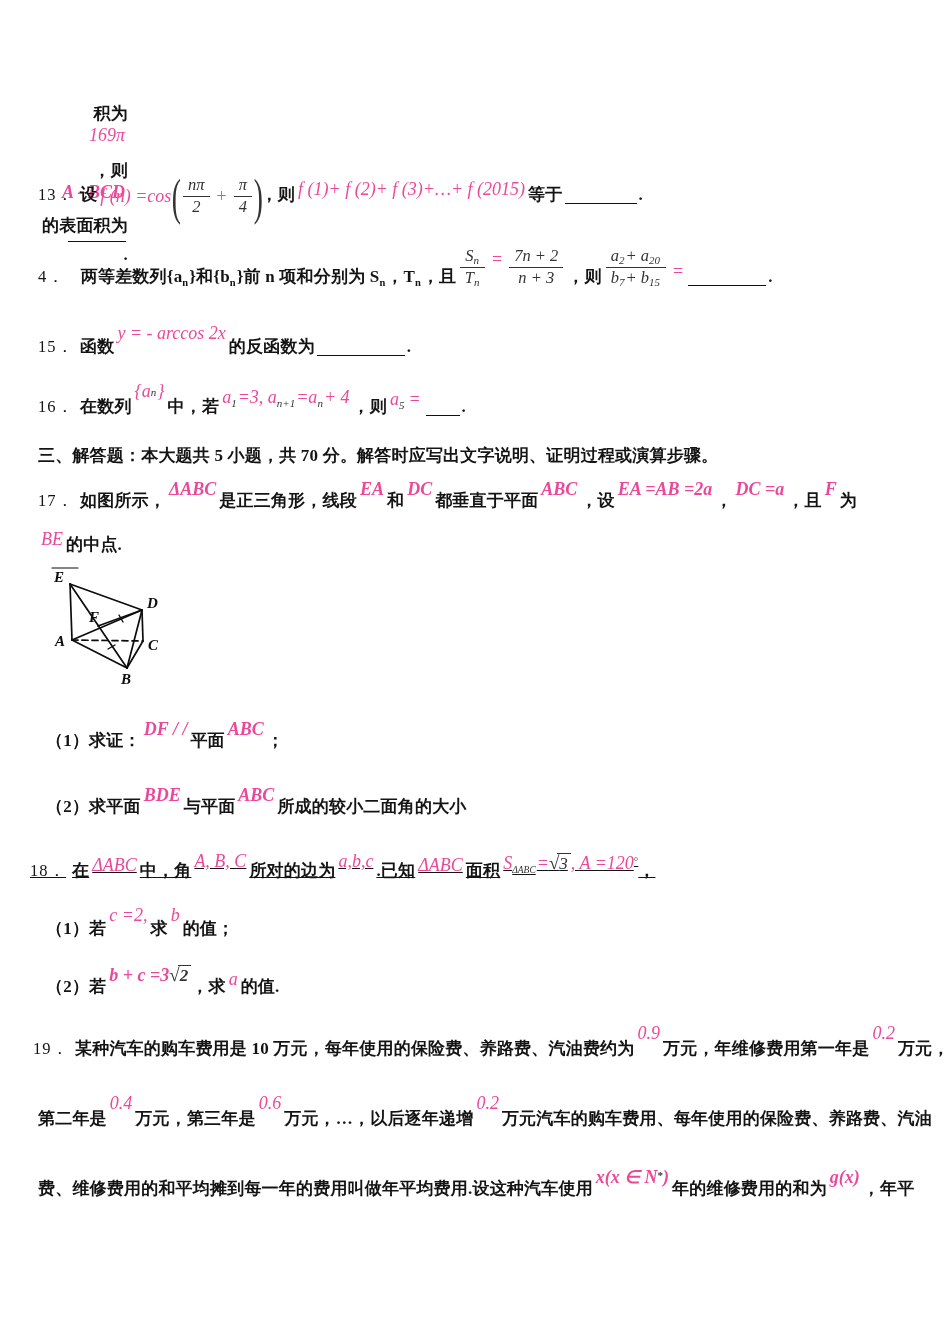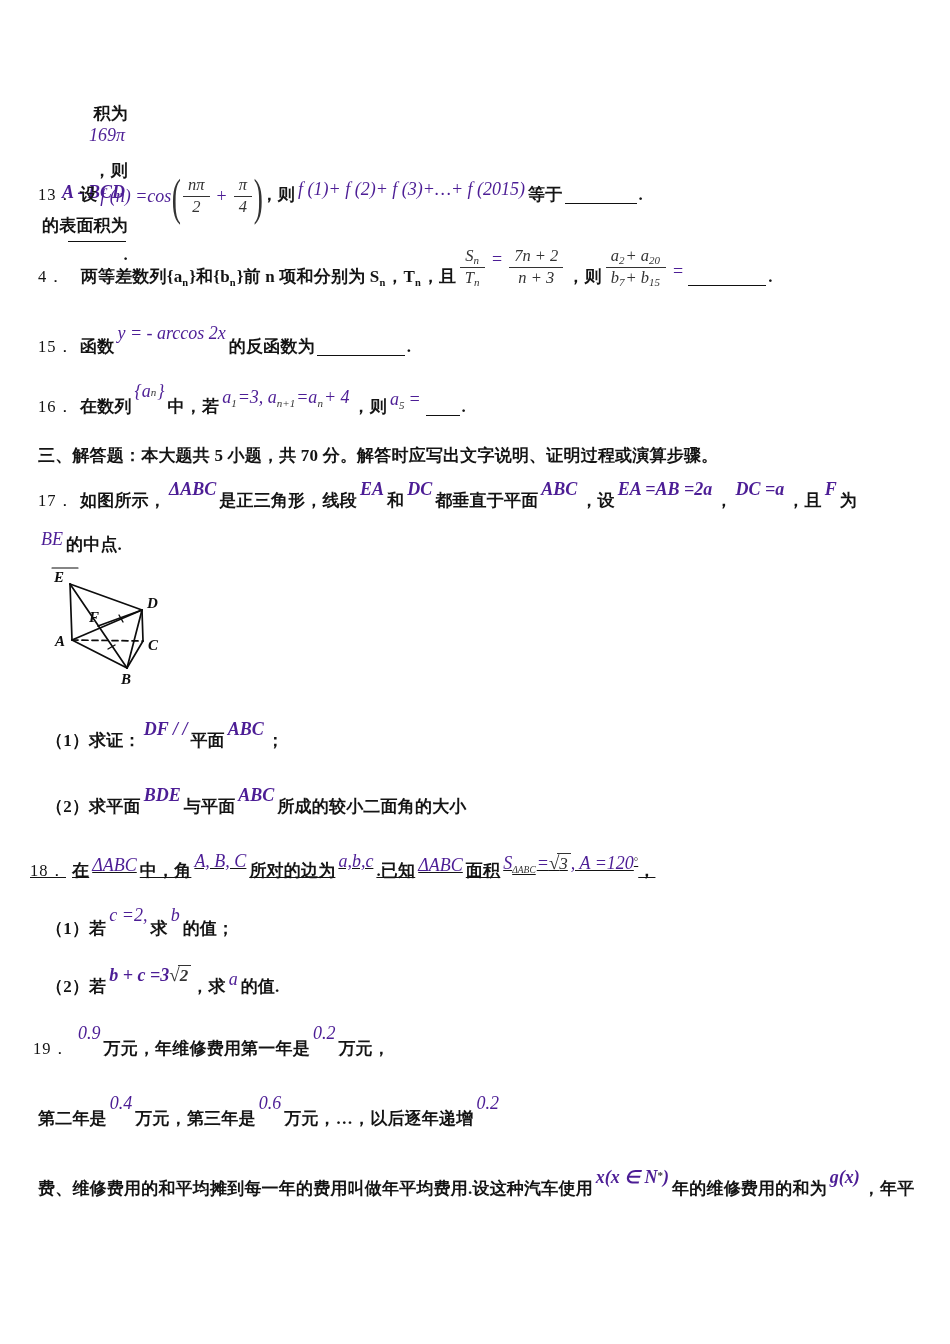--- a/index.html
+++ b/index.html
@@ -3,21 +3,21 @@
 <meta charset="utf-8">
 <style>
   html,body { margin:0; padding:0; }
   body {
     width:950px; height:1344px; background:#ffffff; position:relative;
     font-family:"Liberation Serif", serif; color:#141414; overflow:hidden;
   }
   .line { position:absolute; display:flex; align-items:flex-end; white-space:nowrap; }
   .cn  { font-weight:bold; font-size:17px; letter-spacing:0.2px; line-height:1.3; }
   .qno { font-weight:normal; font-size:16.5px; margin-right:6px; letter-spacing:1px; }
-  .m   { font-style:italic; font-size:18px; color:#4c1d95; line-height:1.15; padding:0 3px; }
+  .m   { font-style:italic; font-size:18px; color:#ec4899; line-height:1.15; padding:0 3px; }
   .mn  { font-style:normal; }
   .r6  { margin-bottom:6px; } .r8 { margin-bottom:8px; } .r10 { margin-bottom:10px; }
   .r12 { margin-bottom:12px;font-weight:bold; } .r14 { margin-bottom:14px; } .r16 { margin-bottom:16px; }
   .r18 { margin-bottom:18px; }
   .blank { display:inline-block; border-bottom:1.5px solid #111; height:4px; margin:0 2px 2px 2px; }
   .frac { display:inline-flex; flex-direction:column; align-items:center;
           font-style:italic; font-size:16.5px; color:#333; line-height:1.15; margin:0 4px; }
   .frac .fn { border-bottom:1.4px solid #333; padding:0 5px 1px 5px; display:inline-flex; align-items:flex-end; }
   .frac .fd { padding-top:1px; display:inline-flex; align-items:flex-end; }
   sub.msub { font-size:11px; font-style:italic; color:#333; margin:0 1px -1px 0; }
@@ -266,33 +266,35 @@
         <span class="radicand">2</span>
       </span>
   </span>
   <span class="cn">，求</span>
   <span class="m r8">a</span>
   <span class="cn">的值.</span>
 </div>
 
 <div class="line" style="top:1018px; left:33px; min-height:42px;">
   <span class="qno">19．</span>
+  <span class="cn">某种汽车的购车费用是 10 万元，每年使用的保险费、养路费、汽油费约为</span>
   <span class="m r16">0.9</span>
   <span class="cn">万元，年维修费用第一年是</span>
   <span class="m r16">0.2</span>
   <span class="cn">万元，</span>
 </div>
 
 <div class="line" style="top:1088px; left:38px; min-height:42px;">
   <span class="cn">第二年是</span>
   <span class="m r16">0.4</span>
   <span class="cn">万元，第三年是</span>
   <span class="m r16">0.6</span>
   <span class="cn">万元，…，以后逐年递增</span>
   <span class="m r16">0.2</span>
+  <span class="cn">万元汽车的购车费用、每年使用的保险费、养路费、汽油</span>
 </div>
 
 <div class="line" style="top:1158px; left:38px; min-height:42px;">
   <span class="cn">费、维修费用的和平均摊到每一年的费用叫做年平均费用.设这种汽车使用</span>
   <span class="mathgroup r12" style="align-items:flex-end">
     <span class="m" style="padding-right:0">x(x ∈ N</span>
       <sup class="msup">*</sup>
       <span class="m" style="padding-left:0">)</span>
   </span>
   <span class="cn">年的维修费用的和为</span>

